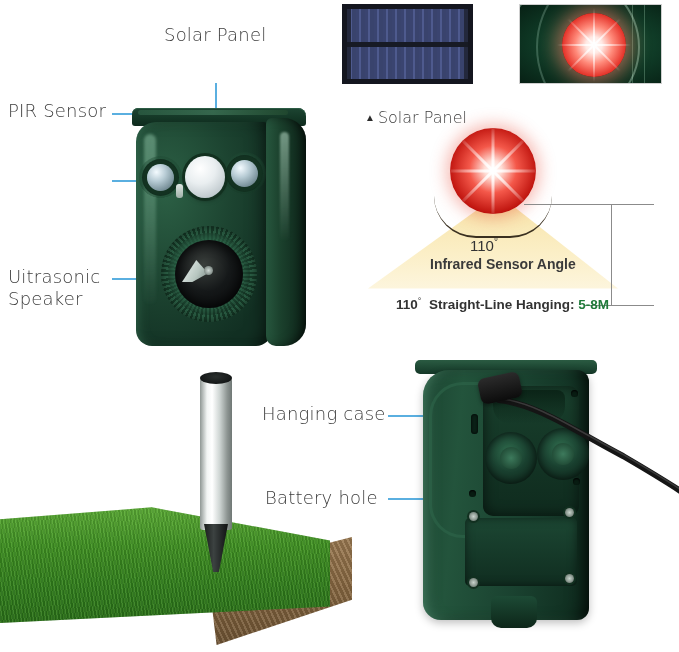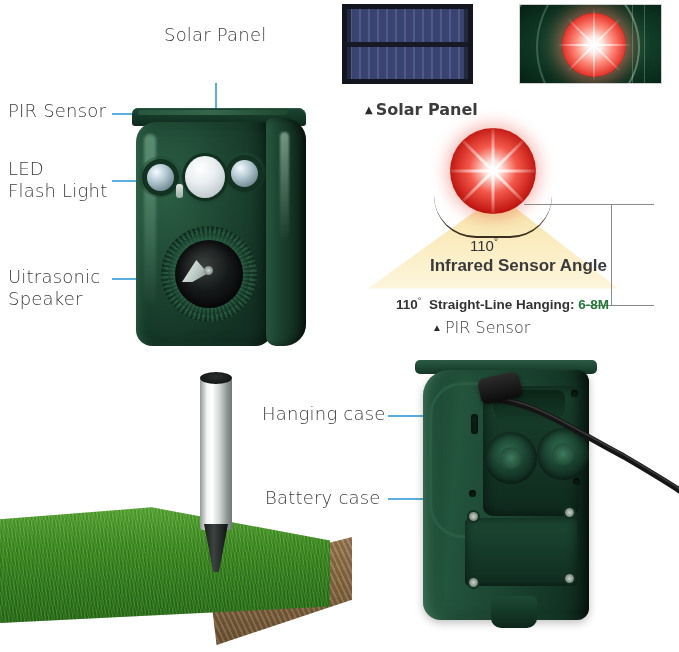--- a/index.html
+++ b/index.html
@@ -195,21 +195,21 @@
     position:absolute;left:68px;top:68px;width:118px;height:40px;
     border-bottom:2px solid #3a3020;border-radius:0 0 60px 60px;
     border-left:0;border-right:0;border-top:0;
   }
   .angTxt{
     position:absolute;left:104px;top:108px;font-size:15px;color:#333;
     font-family:"Liberation Sans",sans-serif;white-space:nowrap;
   }
   .angTxt .deg{font-size:10px;vertical-align:6px;}
   .angSub{
-    position:absolute;left:64px;top:128px;font-size:17px;color:#3a3a3a;
+    position:absolute;left:64px;top:128px;font-size:14px;color:#3a3a3a;
     font-family:"Liberation Sans",sans-serif;font-weight:600;white-space:nowrap;
   }
   .distRow{
     position:absolute;left:30px;top:168px;font-size:13.5px;color:#333;
     font-family:"Liberation Sans",sans-serif;font-weight:600;white-space:nowrap;
   }
   .distRow .deg{font-size:9px;vertical-align:5px;font-weight:400;}
   .distRow .val{color:#1f7a3a;}
   .brkV{position:absolute;left:245px;top:76px;width:1.4px;height:102px;background:#8b8b8b;}
   .brkT{position:absolute;left:158px;top:76px;width:130px;height:1.4px;background:#8b8b8b;}
@@ -335,22 +335,20 @@
 <div class="stage">
 
   <div class="lbl" style="left:164px;top:24px;">Solar Panel</div>
   <div class="arrow" style="left:216px;top:116px;width:34px;transform:rotate(-90deg);"></div>
 
   <div class="lbl" style="left:8px;top:100px;">PIR Sensor</div>
   <div class="arrow rt" style="left:112px;top:113px;width:28px;"></div>
   <div class="line" style="left:141px;top:114px;width:75px;transform:rotate(36deg);"></div>
   <div class="dot" style="left:199px;top:165px;"></div>
 
-  <div class="lbl" style="left:8px;top:158px;">LED
-Flash Light</div>
   <div class="arrow rt" style="left:112px;top:180px;width:30px;"></div>
 
   <div class="lbl" style="left:8px;top:266px;">Uitrasonic
 Speaker</div>
   <div class="arrow rt" style="left:112px;top:278px;width:58px;"></div>
 
   <div class="devF">
     <div class="lid"></div>
     <div class="lidTop"></div>
     <div class="body"></div>
@@ -368,21 +366,21 @@
     <div class="spkCone"></div>
     <div class="spkBlade"></div>
     <div class="spkHub"></div>
   </div>
 
   <div class="thumb solarThumb">
     <div class="edgeL"></div>
     <div class="edgeR"></div>
     <div class="bar"></div>
   </div>
-  <div class="cap" style="left:365px;top:100px;font-weight:bold;">
+  <div class="cap" style="left:365px;top:108px;">
     <span class="tri">▲</span><span>Solar Panel</span>
   </div>
 
   <div class="thumb ledThumb">
     <div class="glowArc"></div>
     <div class="glowArc2"></div>
     <div class="vline" style="left:112px;"></div>
     <div class="vline" style="left:124px;"></div>
     <div class="bulb"></div>
     <div class="star">
@@ -408,46 +406,43 @@
     <div class="brkV"></div>
     <div class="brkB"></div>
 
     <div class="angTxt">
       <span>110</span><span class="deg">°</span>
     </div>
     <div class="angSub">Infrared Sensor Angle</div>
 
     <div class="distRow">
       <span>110</span><span class="deg">°</span>&nbsp;
-      <span>Straight-Line Hanging:</span>&nbsp;<span class="val">6-8M</span>
+      <span>Straight-Line Hanging:</span>&nbsp;<span class="val">5-8M</span>
     </div>
-  </div>
-  <div class="cap" style="left:432px;top:318px;">
-    <span class="tri">▲</span><span>PIR Sensor</span>
   </div>
 
   <div class="lawn">
     <div class="soil"></div>
     <div class="soilTex"></div>
     <div class="grass"></div>
     <div class="grassTex"></div>
   </div>
 
   <div class="stake">
     <div class="tube"></div>
     <div class="cap"></div>
     <div class="tip"></div>
   </div>
 
   <div class="lbl" style="left:262px;top:403px;">Hanging case</div>
   <div class="arrow rt" style="left:388px;top:415px;width:36px;"></div>
   <div class="line" style="left:425px;top:416px;width:66px;transform:rotate(20deg);"></div>
   <div class="dot" style="left:484px;top:435px;"></div>
 
-  <div class="lbl" style="left:265px;top:487px;">Battery case</div>
+  <div class="lbl" style="left:265px;top:487px;">Battery hole</div>
   <div class="arrow rt" style="left:388px;top:498px;width:36px;"></div>
   <div class="line" style="left:425px;top:499px;width:72px;transform:rotate(31deg);"></div>
   <div class="dot" style="left:487px;top:535px;"></div>
 
   <div class="devR">
     <div class="topLip"></div>
     <div class="shell"></div>
     <div class="leftCurve"></div>
     <div class="plate"></div>
     <div class="plateNotch"></div>

